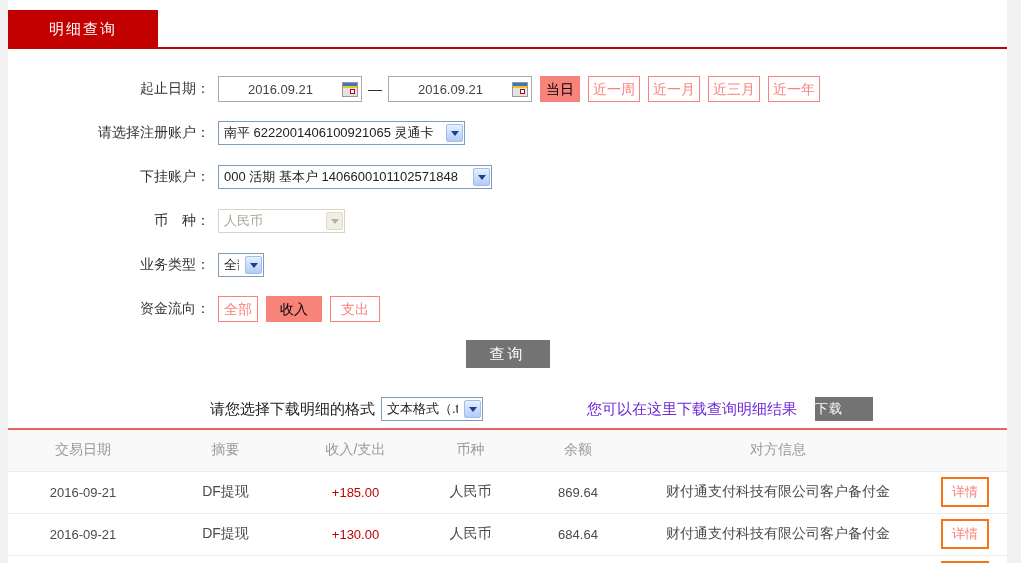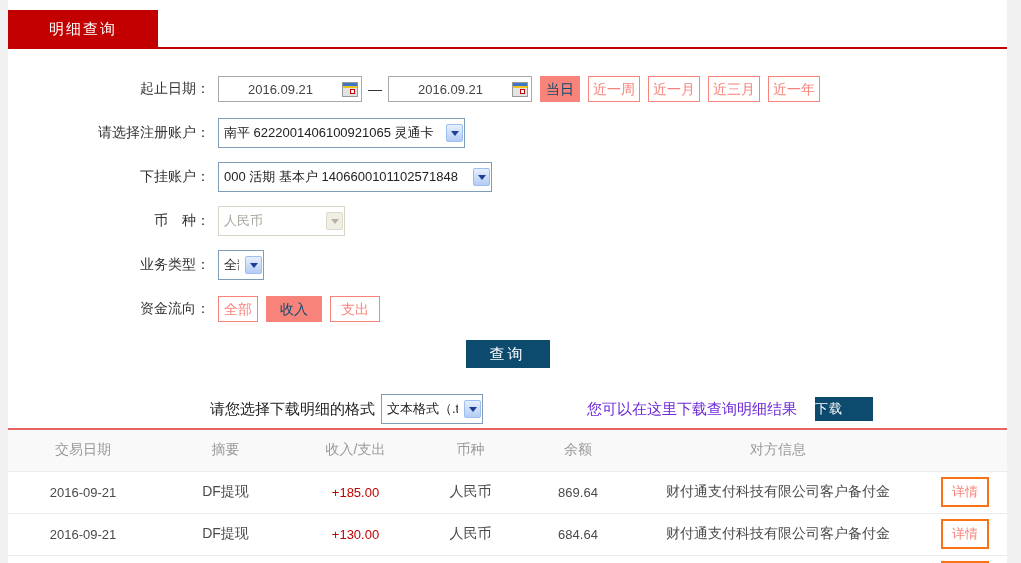--- a/index.html
+++ b/index.html
@@ -21,37 +21,37 @@
   .date-input { position:relative; width:144px; height:26px; border:1px solid #a9a9a9; background:#fff;
                 display:flex; align-items:center; cursor:text; }
   .date-input .dval { flex:1; text-align:center; font-size:13px; color:#444; }
   .cal { position:relative; flex:none; width:16px; height:15px; margin-right:3px; border:1px solid #999;
          background:linear-gradient(#3b77c2 0 3px, #f0c420 3px 5px, #e3e3e3 5px 100%); cursor:pointer; }
   .cal i { position:absolute; right:2px; bottom:2px; width:5px; height:5px; background:#fff; border:1px solid #c00000; }
   .dash { margin:0 6px; color:#333; }
 
   .pill { display:inline-block; height:26px; line-height:24px; padding:0 5px; margin-left:8px;
           border:1px solid #f8837a; background:#fff; color:#f8837a; font-size:14px; text-align:center; cursor:pointer; }
-  .pill.filled { background:#f8837a; color:#0c4a6e; border-color:#f8837a; }
+  .pill.filled { background:#f8837a; color:#000000; border-color:#f8837a; }
   .pill.wide { padding:0 4px; }
 
   
-  .xp-select { display:inline-flex; align-items:center; height:30px; border:1px solid #7f9db9; background:#fff;
+  .xp-select { display:inline-flex; align-items:center; height:24px; border:1px solid #7f9db9; background:#fff;
                font-size:13px; color:#222; padding-left:5px; cursor:pointer; }
   .xp-text { flex:1; white-space:nowrap; overflow:hidden; }
   .xp-arrow { flex:none; width:17px; height:18px; margin:1px; margin-left:6px; border:1px solid #9ebdf0; border-radius:2px;
               background:linear-gradient(#e7f0fd, #b3ccf5); display:flex; align-items:center; justify-content:center; }
   .xp-arrow::after { content:""; border-left:4px solid transparent; border-right:4px solid transparent; border-top:5px solid #1c3f94; }
   .xp-select.disabled { border-color:#d8d4c8; color:#a6a69a; cursor:default; }
   .xp-select.disabled .xp-arrow { border-color:#ddd9cc; background:#f1efe4; }
   .xp-select.disabled .xp-arrow::after { border-top-color:#b4b2a4; }
   .w-reg { width:247px; } .w-sub { width:274px; } .w-cur { width:127px; } .w-biz { width:46px; } .w-fmt { width:102px; }
 
   .query-wrap { margin-top:18px; text-align:center; }
-  .btn-solid { display:inline-block; background:#0c4a6e; color:#fff; border:none; cursor:pointer; }
+  .btn-solid { display:inline-block; background:#737373; color:#fff; border:none; cursor:pointer; }
   .btn-query { width:84px; height:28px; line-height:28px; font-size:15px; letter-spacing:3px; }
 
   .dl-row { display:flex; align-items:center; margin-top:29px; padding-left:177px; height:24px; }
   .dl-label { color:#222; font-size:15px;margin-left:25px; }
   .dl-row .xp-select { margin-left:6px; }
   .dl-hint { margin-left:104px; color:#6d28d9; font-size:15px; }
   .btn-download { width:58px; height:24px; line-height:24px; font-size:13px; margin-left:18px; letter-spacing:1px; }
 
   
   .dtable { width:100%; border-collapse:collapse; margin-top:7px; border-top:2px solid #e86363; table-layout:fixed; }

